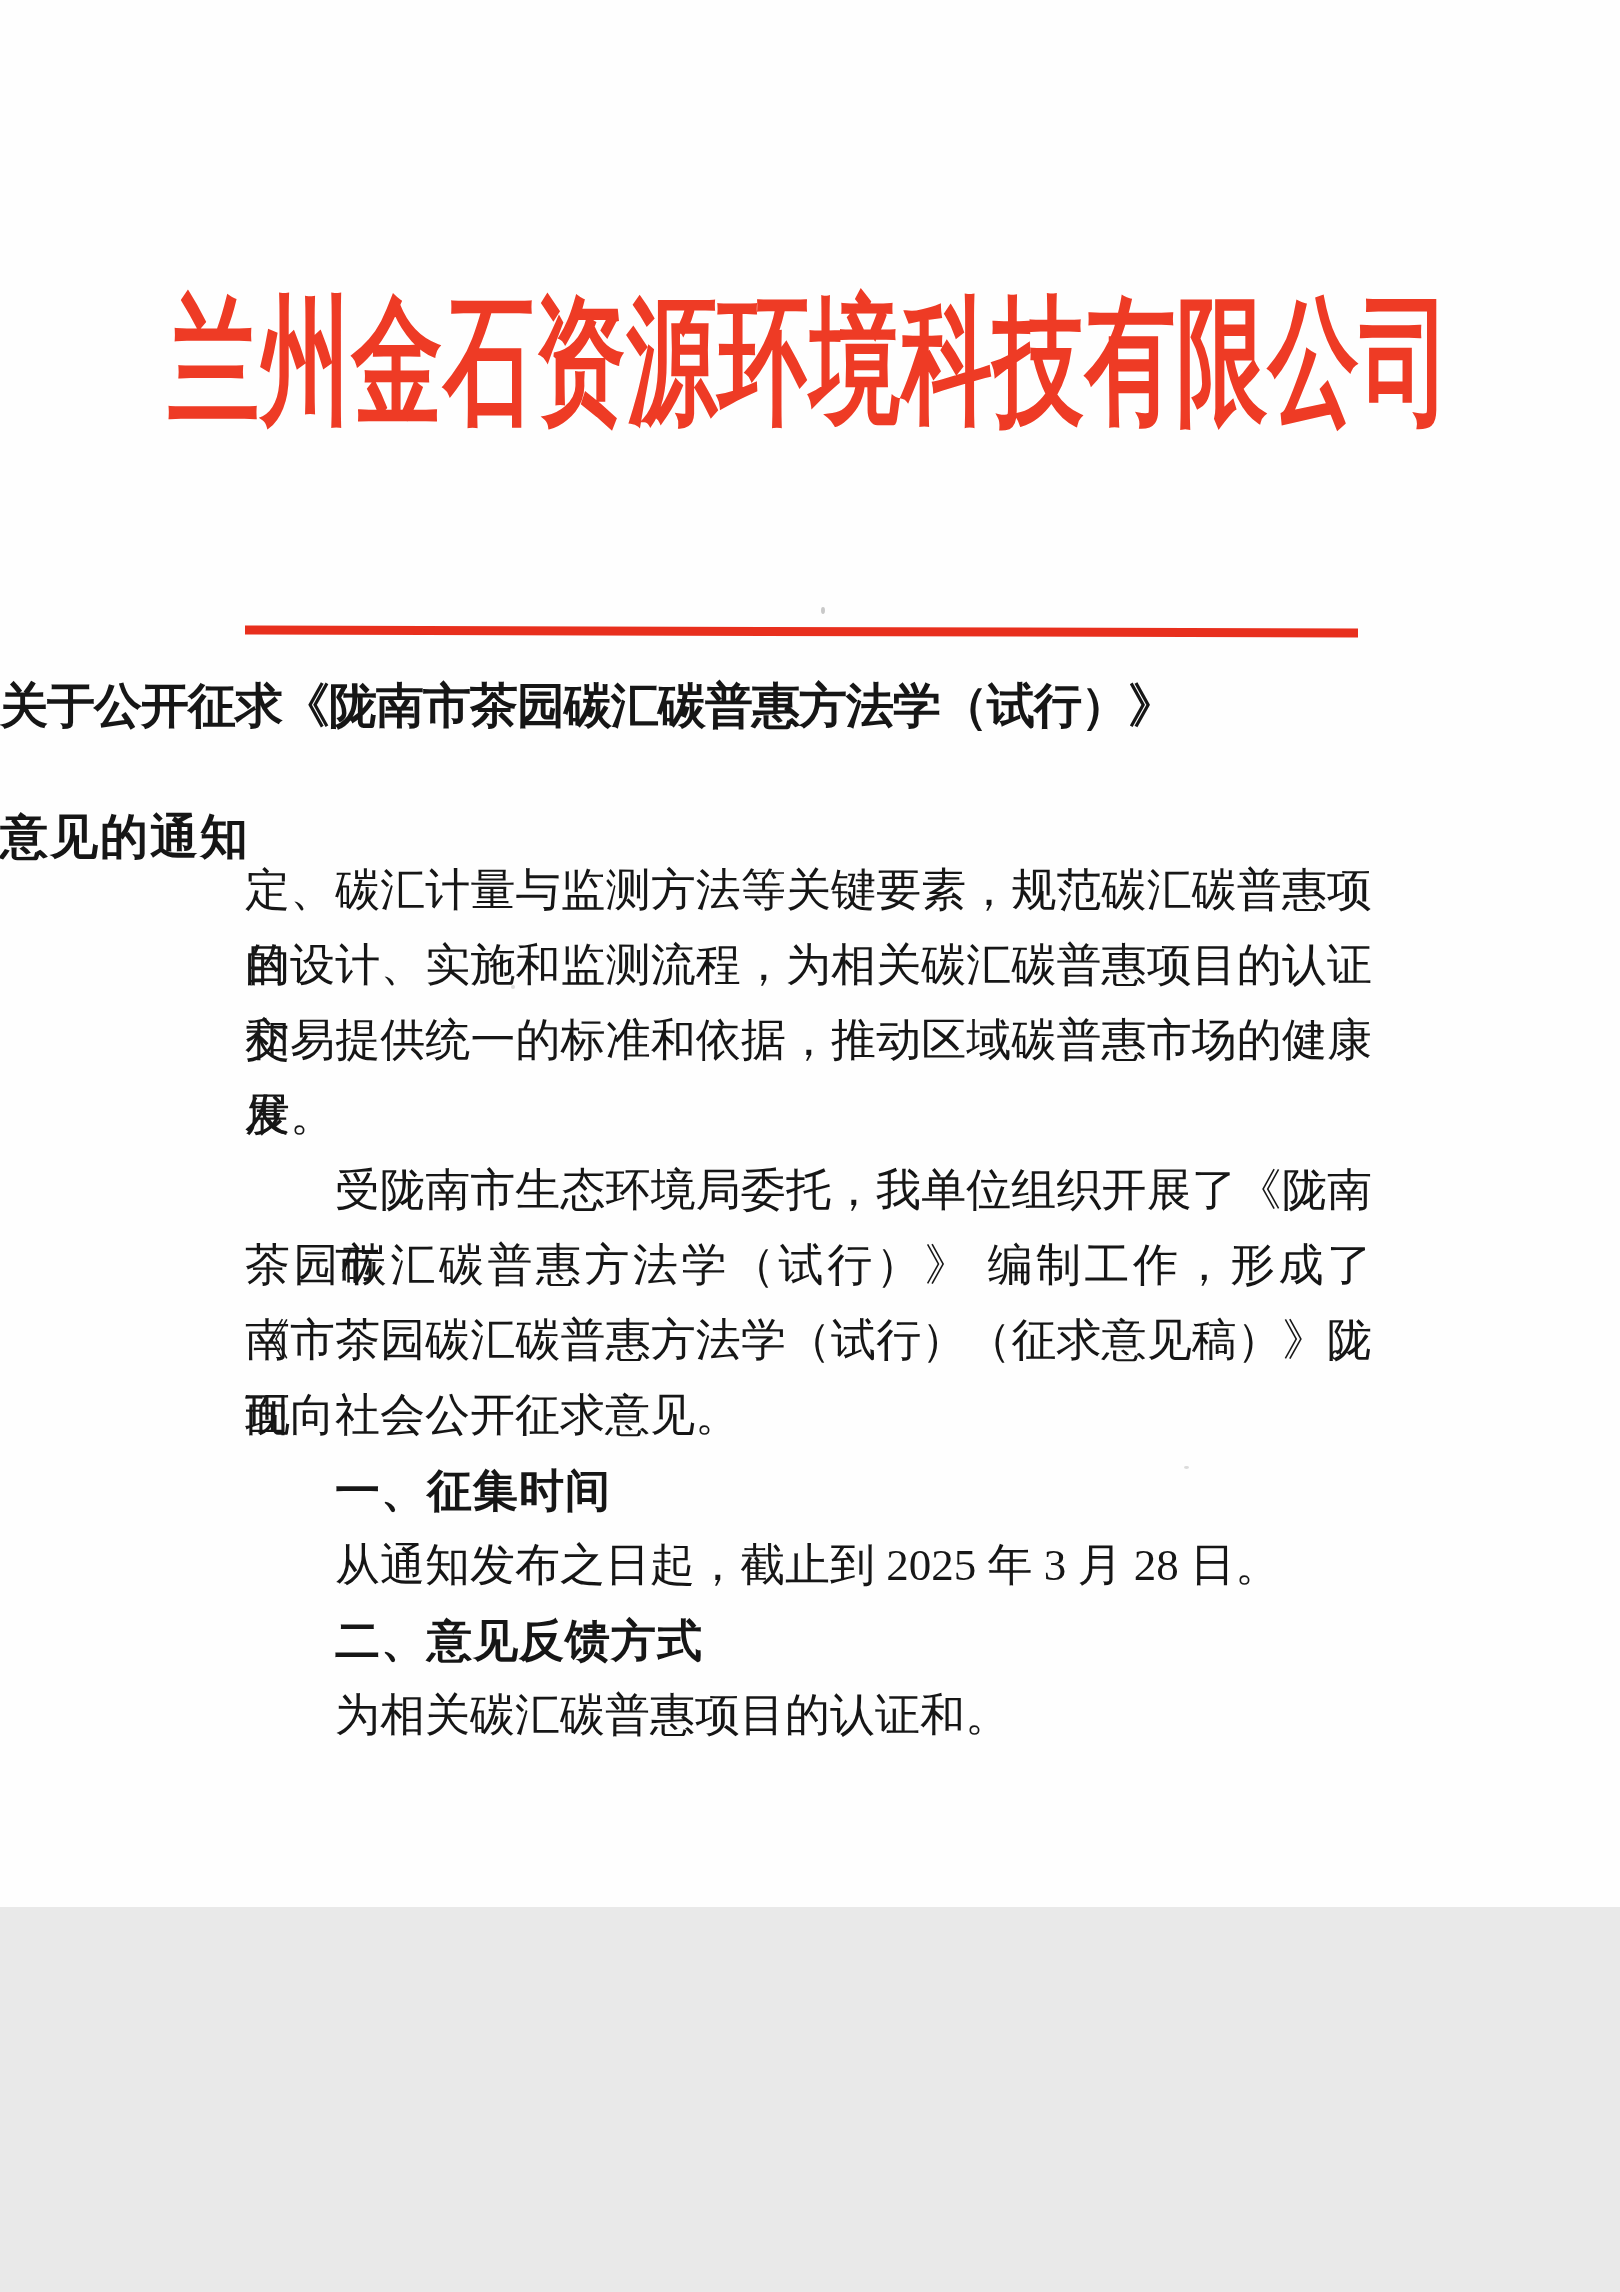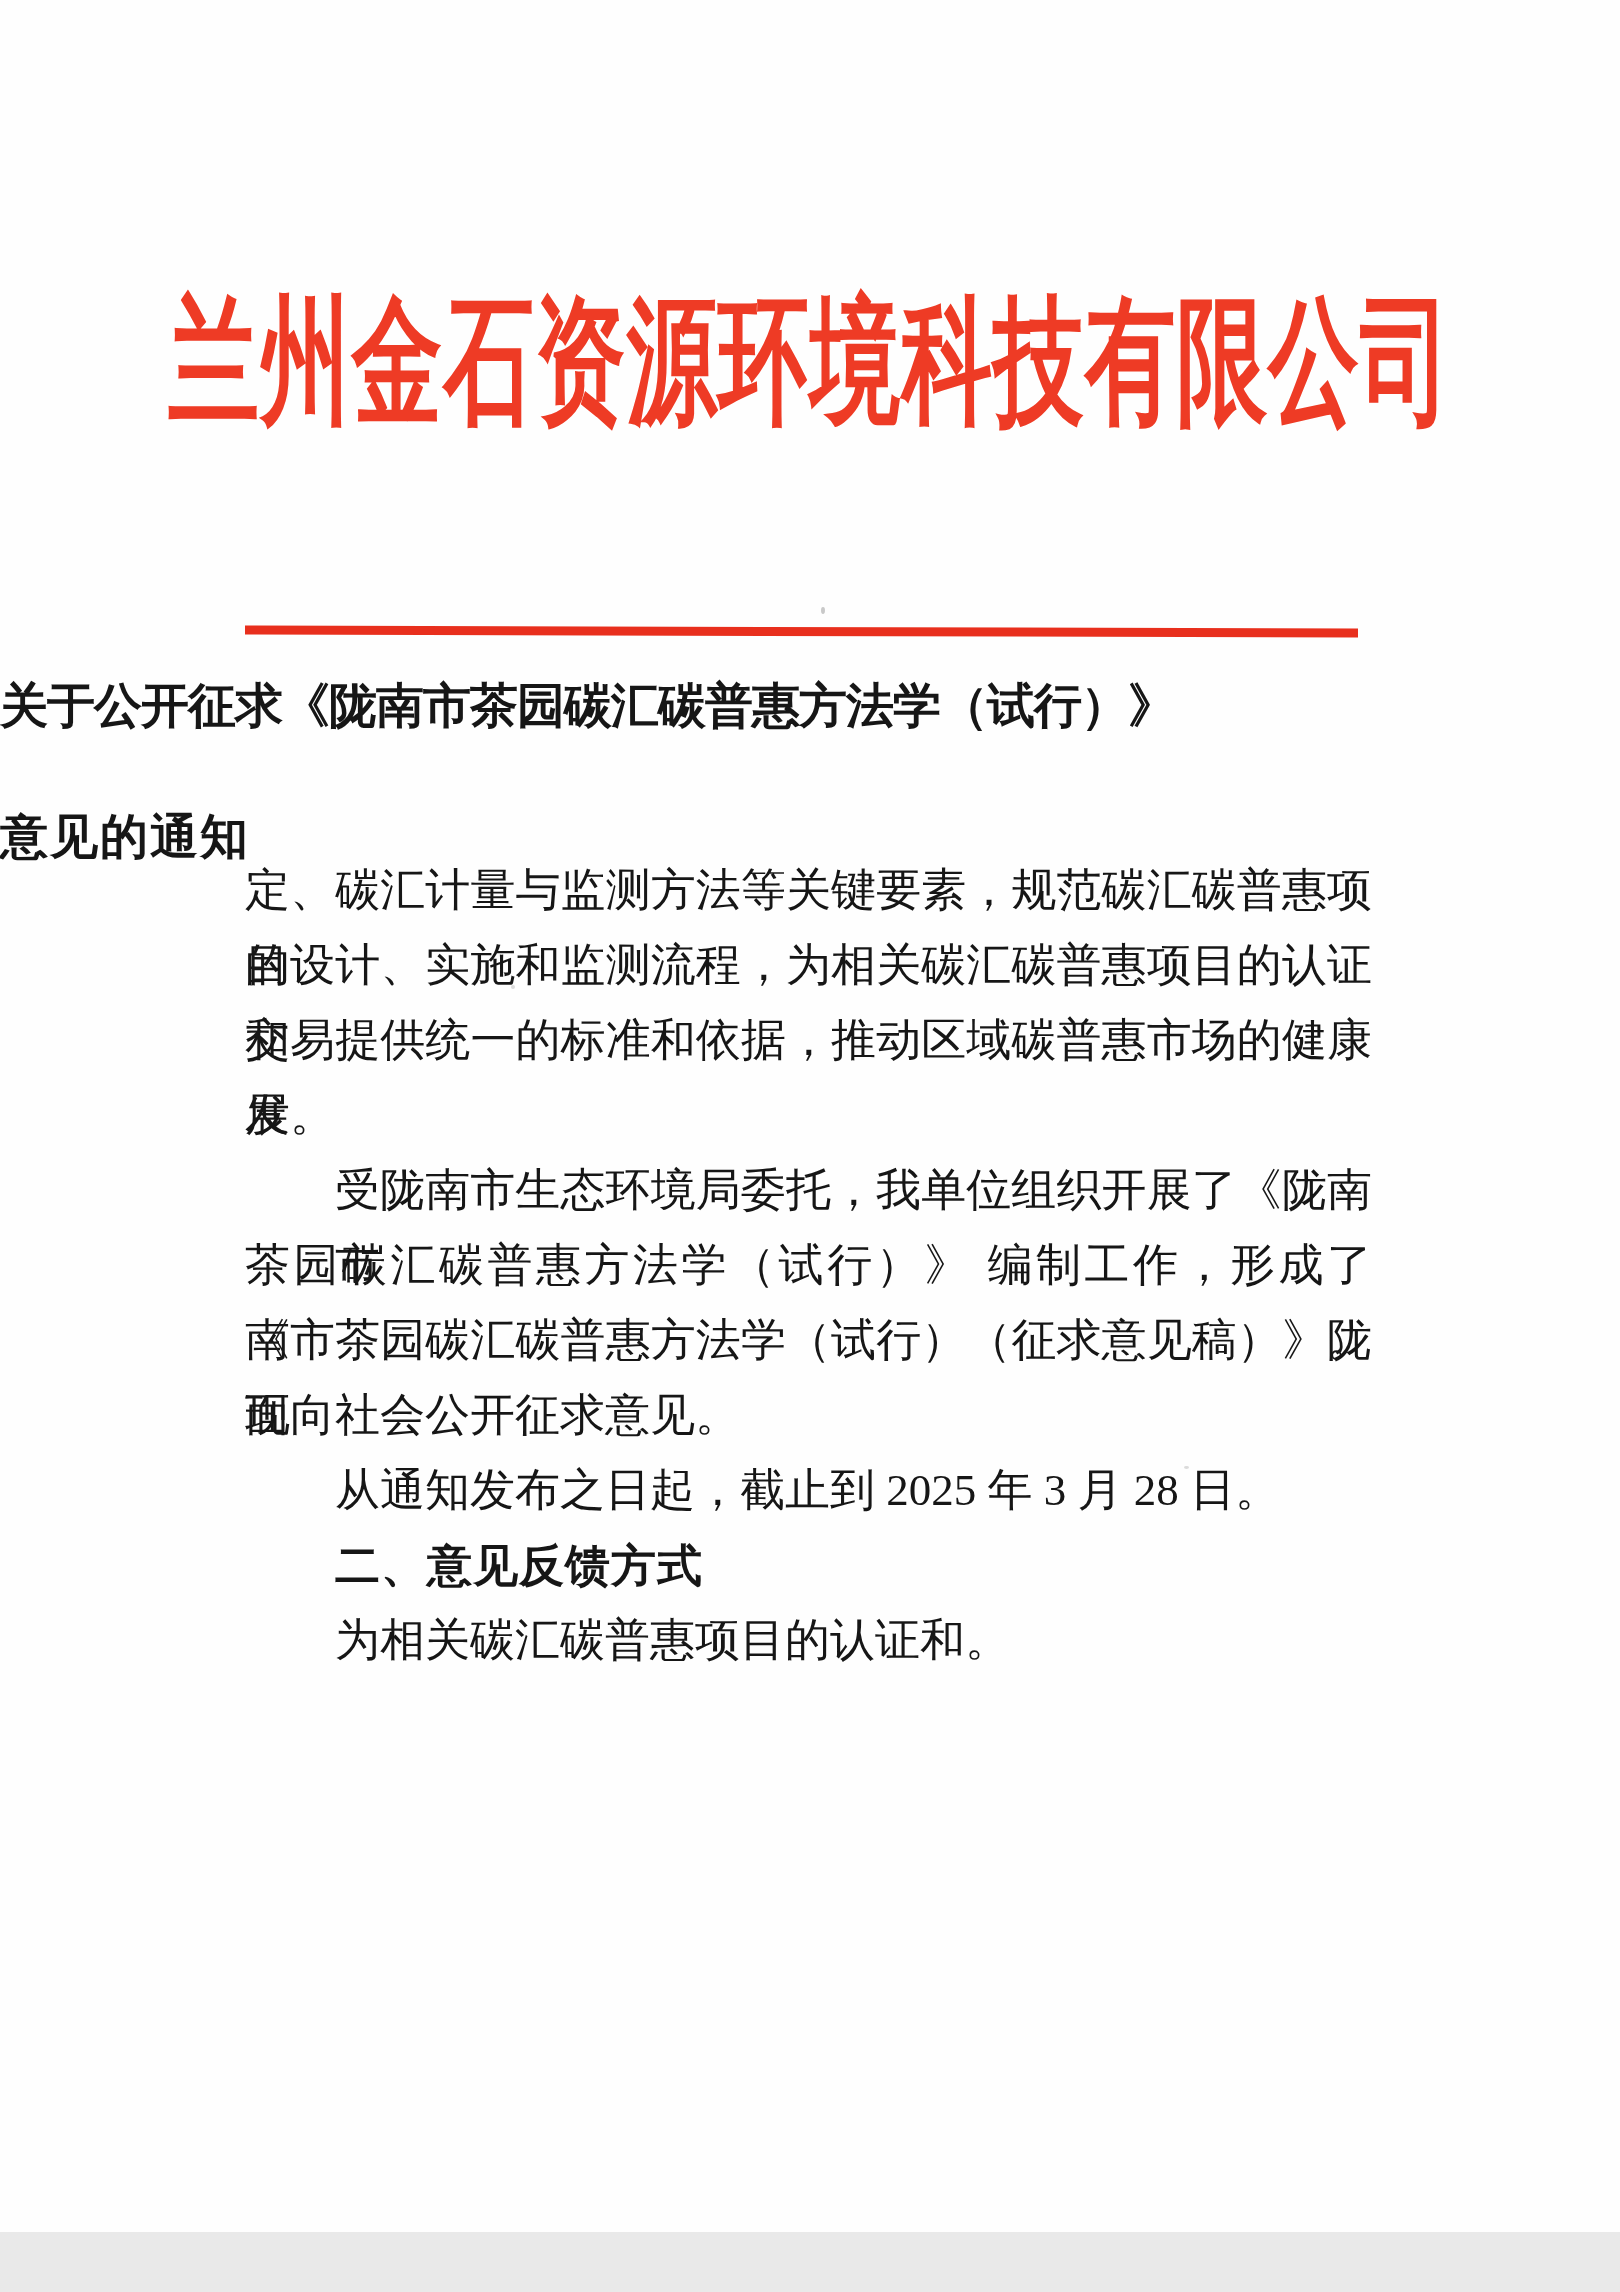--- a/index.html
+++ b/index.html
@@ -1,18 +1,18 @@
 <!DOCTYPE html>
 <html><head>
 <meta charset="utf-8">
 <style>
   html,body{margin:0;padding:0;background:#e9e9e9;}
   .page{
     position:relative;
-    width:1620px;height:2232px;
+    width:1620px;height:1907px;
     background:#fefefe;
     overflow:hidden;
     font-family:"Liberation Serif","DejaVu Serif",serif;
     color:#161616;
   }
   
   .letterhead-wrap{
     position:absolute;top:284px;left:0;right:0;
     display:flex;justify-content:center;
     pointer-events:none;
@@ -86,20 +86,21 @@
 
   <div class="doc-body">
       <div class="line just">定、碳汇计量与监测方法等关键要素，规范碳汇碳普惠项目</div>
       <div class="line just">的设计、实施和监测流程，为相关碳汇碳普惠项目的认证和</div>
       <div class="line just">交易提供统一的标准和依据，推动区域碳普惠市场的健康发</div>
       <div class="line">展。</div>
       <div class="line indent just">受陇南市生态环境局委托，我单位组织开展了《陇南市</div>
       <div class="line just">茶园碳汇碳普惠方法学（试行）》 编制工作，形成了《陇</div>
       <div class="line just">南市茶园碳汇碳普惠方法学（试行）（征求意见稿）》。现</div>
       <div class="line">面向社会公开征求意见。</div>
+      <div class="line heading indent">一、征集时间</div>
       <div class="line indent">从通知发布之日起，截止到 2025 年 3 月 28 日。</div>
       <div class="line heading indent">二、意见反馈方式</div>
       <div class="line indent">为相关碳汇碳普惠项目的认证和。</div>
     </div>
 
   <div class="speck speck1"></div>
   <div class="speck speck2"></div>
   <div class="speck speck3"></div>
 
 </div>

